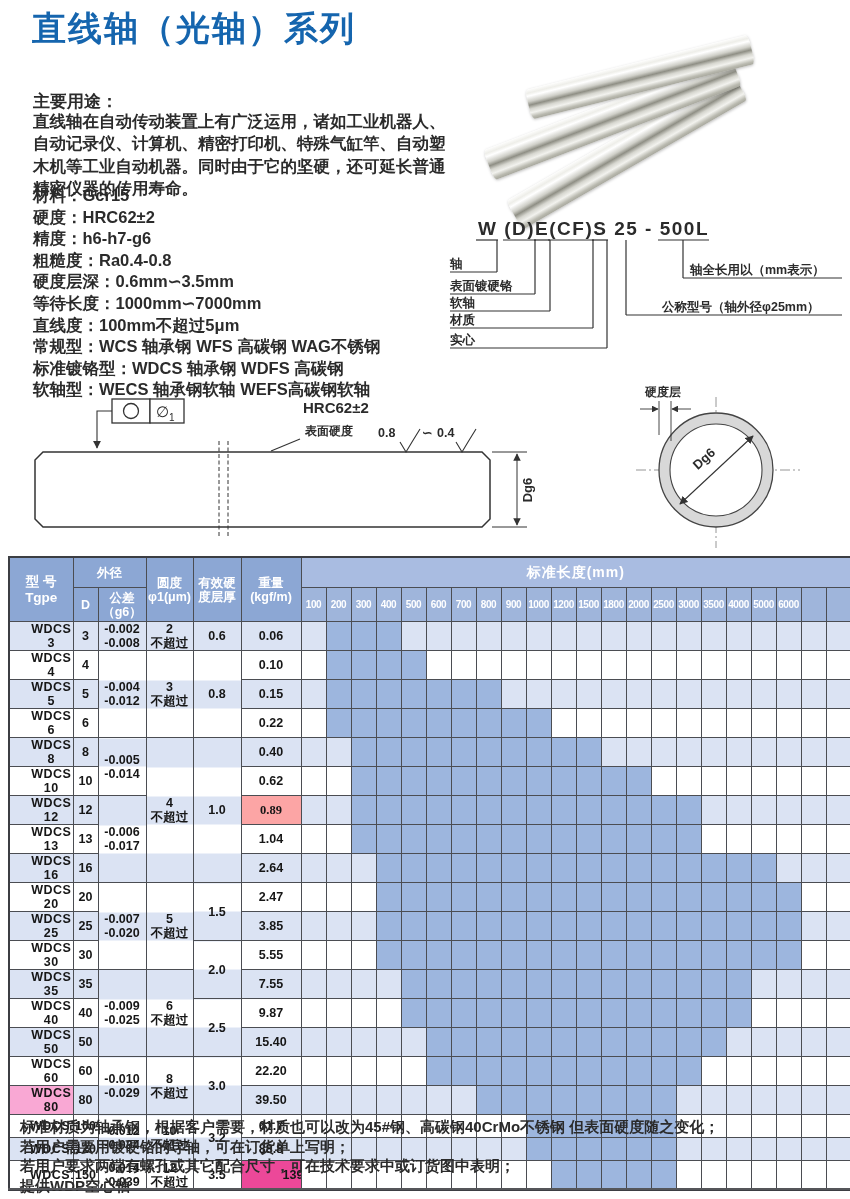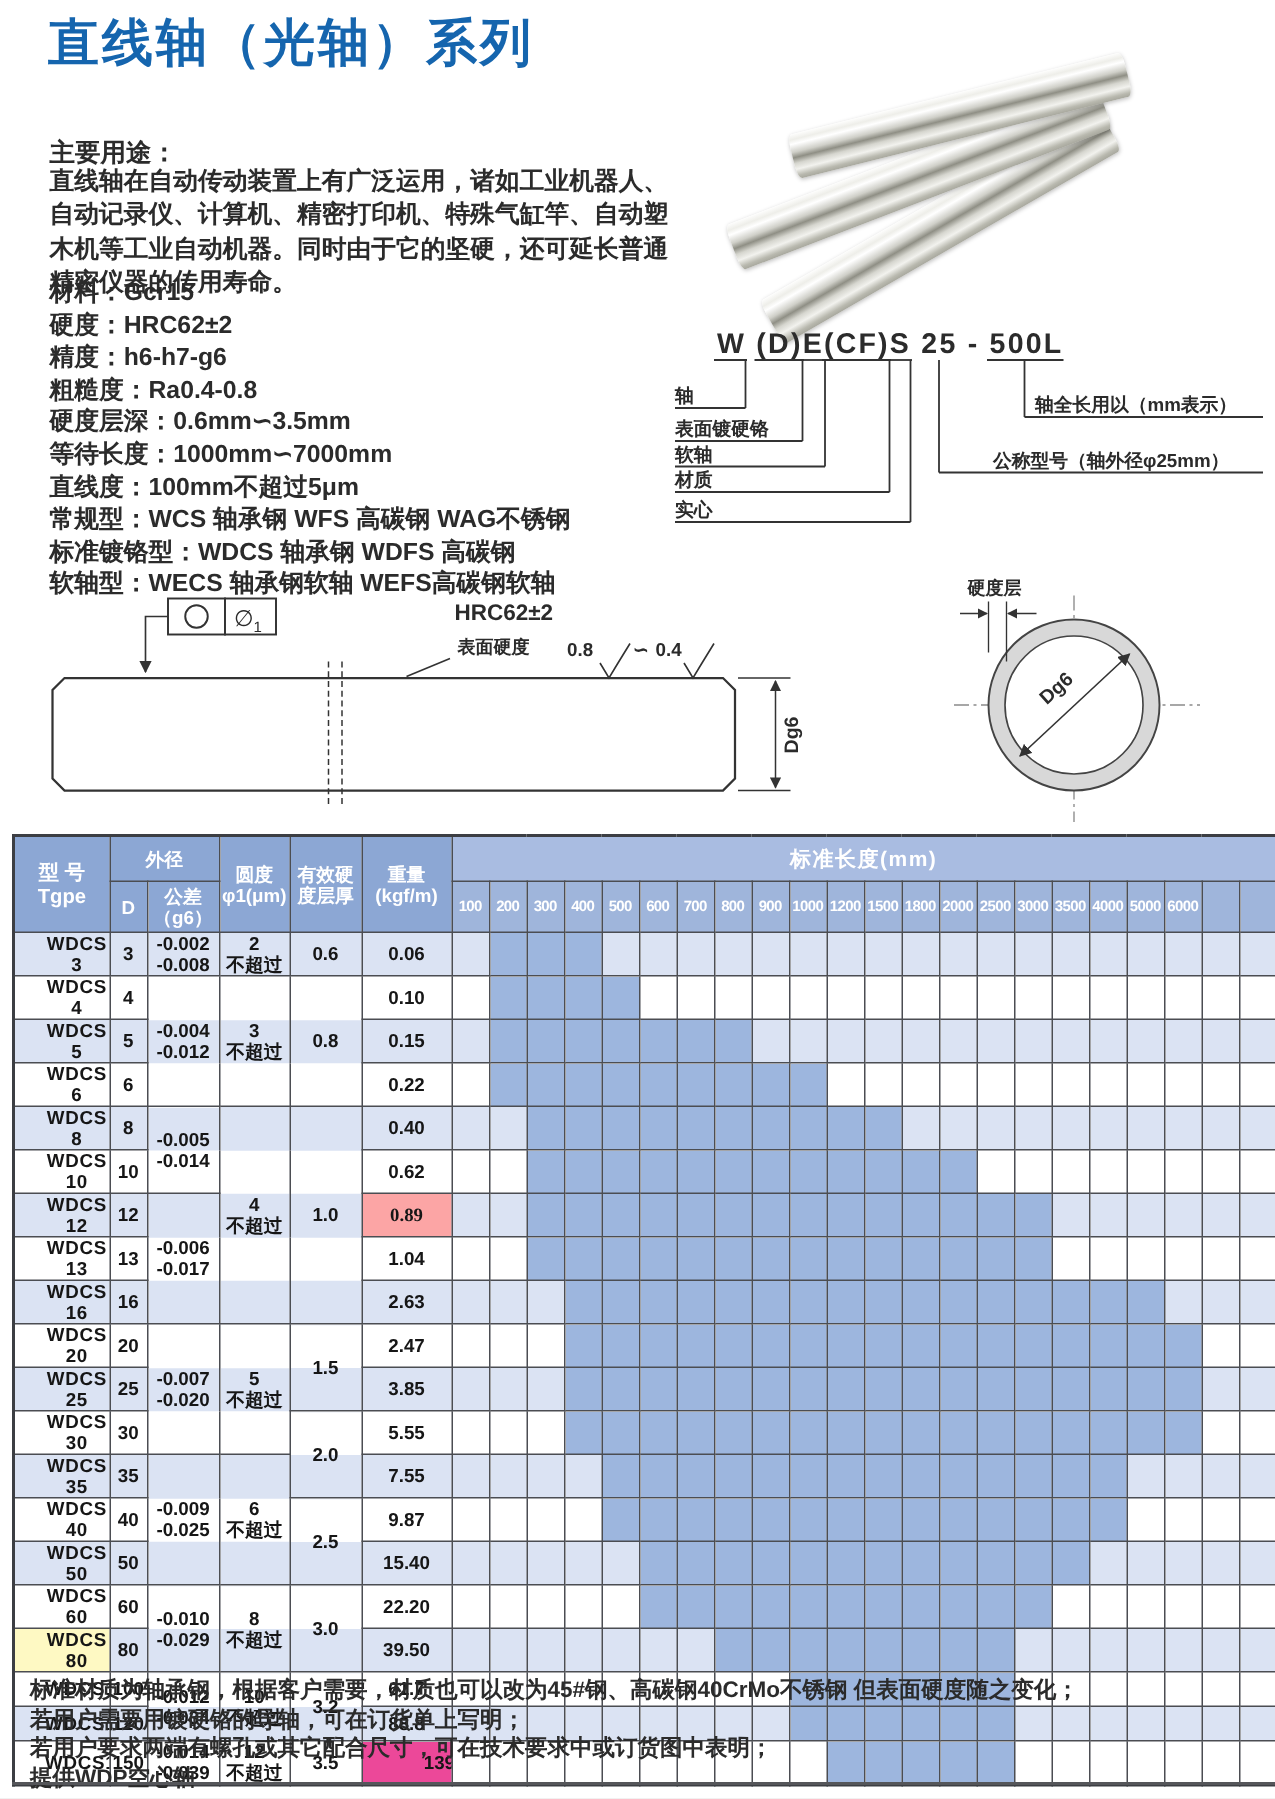--- a/index.html
+++ b/index.html
@@ -472,21 +472,21 @@
           <td class="lc" style="background: rgb(255, 255, 255);"></td>
           <td class="lc" style="background: rgb(255, 255, 255);"></td>
           <td class="lc" style="background: rgb(255, 255, 255);"></td>
           <td class="lc" style="background: rgb(255, 255, 255);"></td>
           <td class="lc" style="background: rgb(255, 255, 255);"></td>
           <td class="lc" style="background: rgb(255, 255, 255);"></td>
         </tr>
         <tr>
           <td class="model" style="background: rgb(219, 227, 243);">WDCS 16</td>
           <td class="dcol" style="background: rgb(219, 227, 243);">16</td>
-          <td class="wt" style="background: rgb(219, 227, 243);">2.63</td>
+          <td class="wt" style="background: rgb(219, 227, 243);">2.64</td>
           <td class="lc" style="background: rgb(219, 227, 243);"></td>
           <td class="lc" style="background: rgb(219, 227, 243);"></td>
           <td class="lc" style="background: rgb(219, 227, 243);"></td>
           <td class="lc" style="background: rgb(157, 182, 222);"></td>
           <td class="lc" style="background: rgb(157, 182, 222);"></td>
           <td class="lc" style="background: rgb(157, 182, 222);"></td>
           <td class="lc" style="background: rgb(157, 182, 222);"></td>
           <td class="lc" style="background: rgb(157, 182, 222);"></td>
           <td class="lc" style="background: rgb(157, 182, 222);"></td>
           <td class="lc" style="background: rgb(157, 182, 222);"></td>
@@ -702,21 +702,21 @@
           <td class="lc" style="background: rgb(157, 182, 222);"></td>
           <td class="lc" style="background: rgb(157, 182, 222);"></td>
           <td class="lc" style="background: rgb(255, 255, 255);"></td>
           <td class="lc" style="background: rgb(255, 255, 255);"></td>
           <td class="lc" style="background: rgb(255, 255, 255);"></td>
           <td class="lc" style="background: rgb(255, 255, 255);"></td>
           <td class="lc" style="background: rgb(255, 255, 255);"></td>
           <td class="lc" style="background: rgb(255, 255, 255);"></td>
         </tr>
         <tr>
-          <td class="model" style="background: #fef9c3; margin-left: 31px;">WDCS 80</td>
+          <td class="model" style="background: #f9a8d4; margin-left: 31px;">WDCS 80</td>
           <td class="dcol" style="background: rgb(219, 227, 243);">80</td>
           <td class="wt" style="background: rgb(219, 227, 243);">39.50</td>
           <td class="lc" style="background: rgb(219, 227, 243);"></td>
           <td class="lc" style="background: rgb(219, 227, 243);"></td>
           <td class="lc" style="background: rgb(219, 227, 243);"></td>
           <td class="lc" style="background: rgb(219, 227, 243);"></td>
           <td class="lc" style="background: rgb(219, 227, 243);"></td>
           <td class="lc" style="background: rgb(219, 227, 243);"></td>
           <td class="lc" style="background: rgb(219, 227, 243);"></td>
           <td class="lc" style="background: rgb(157, 182, 222);"></td>

